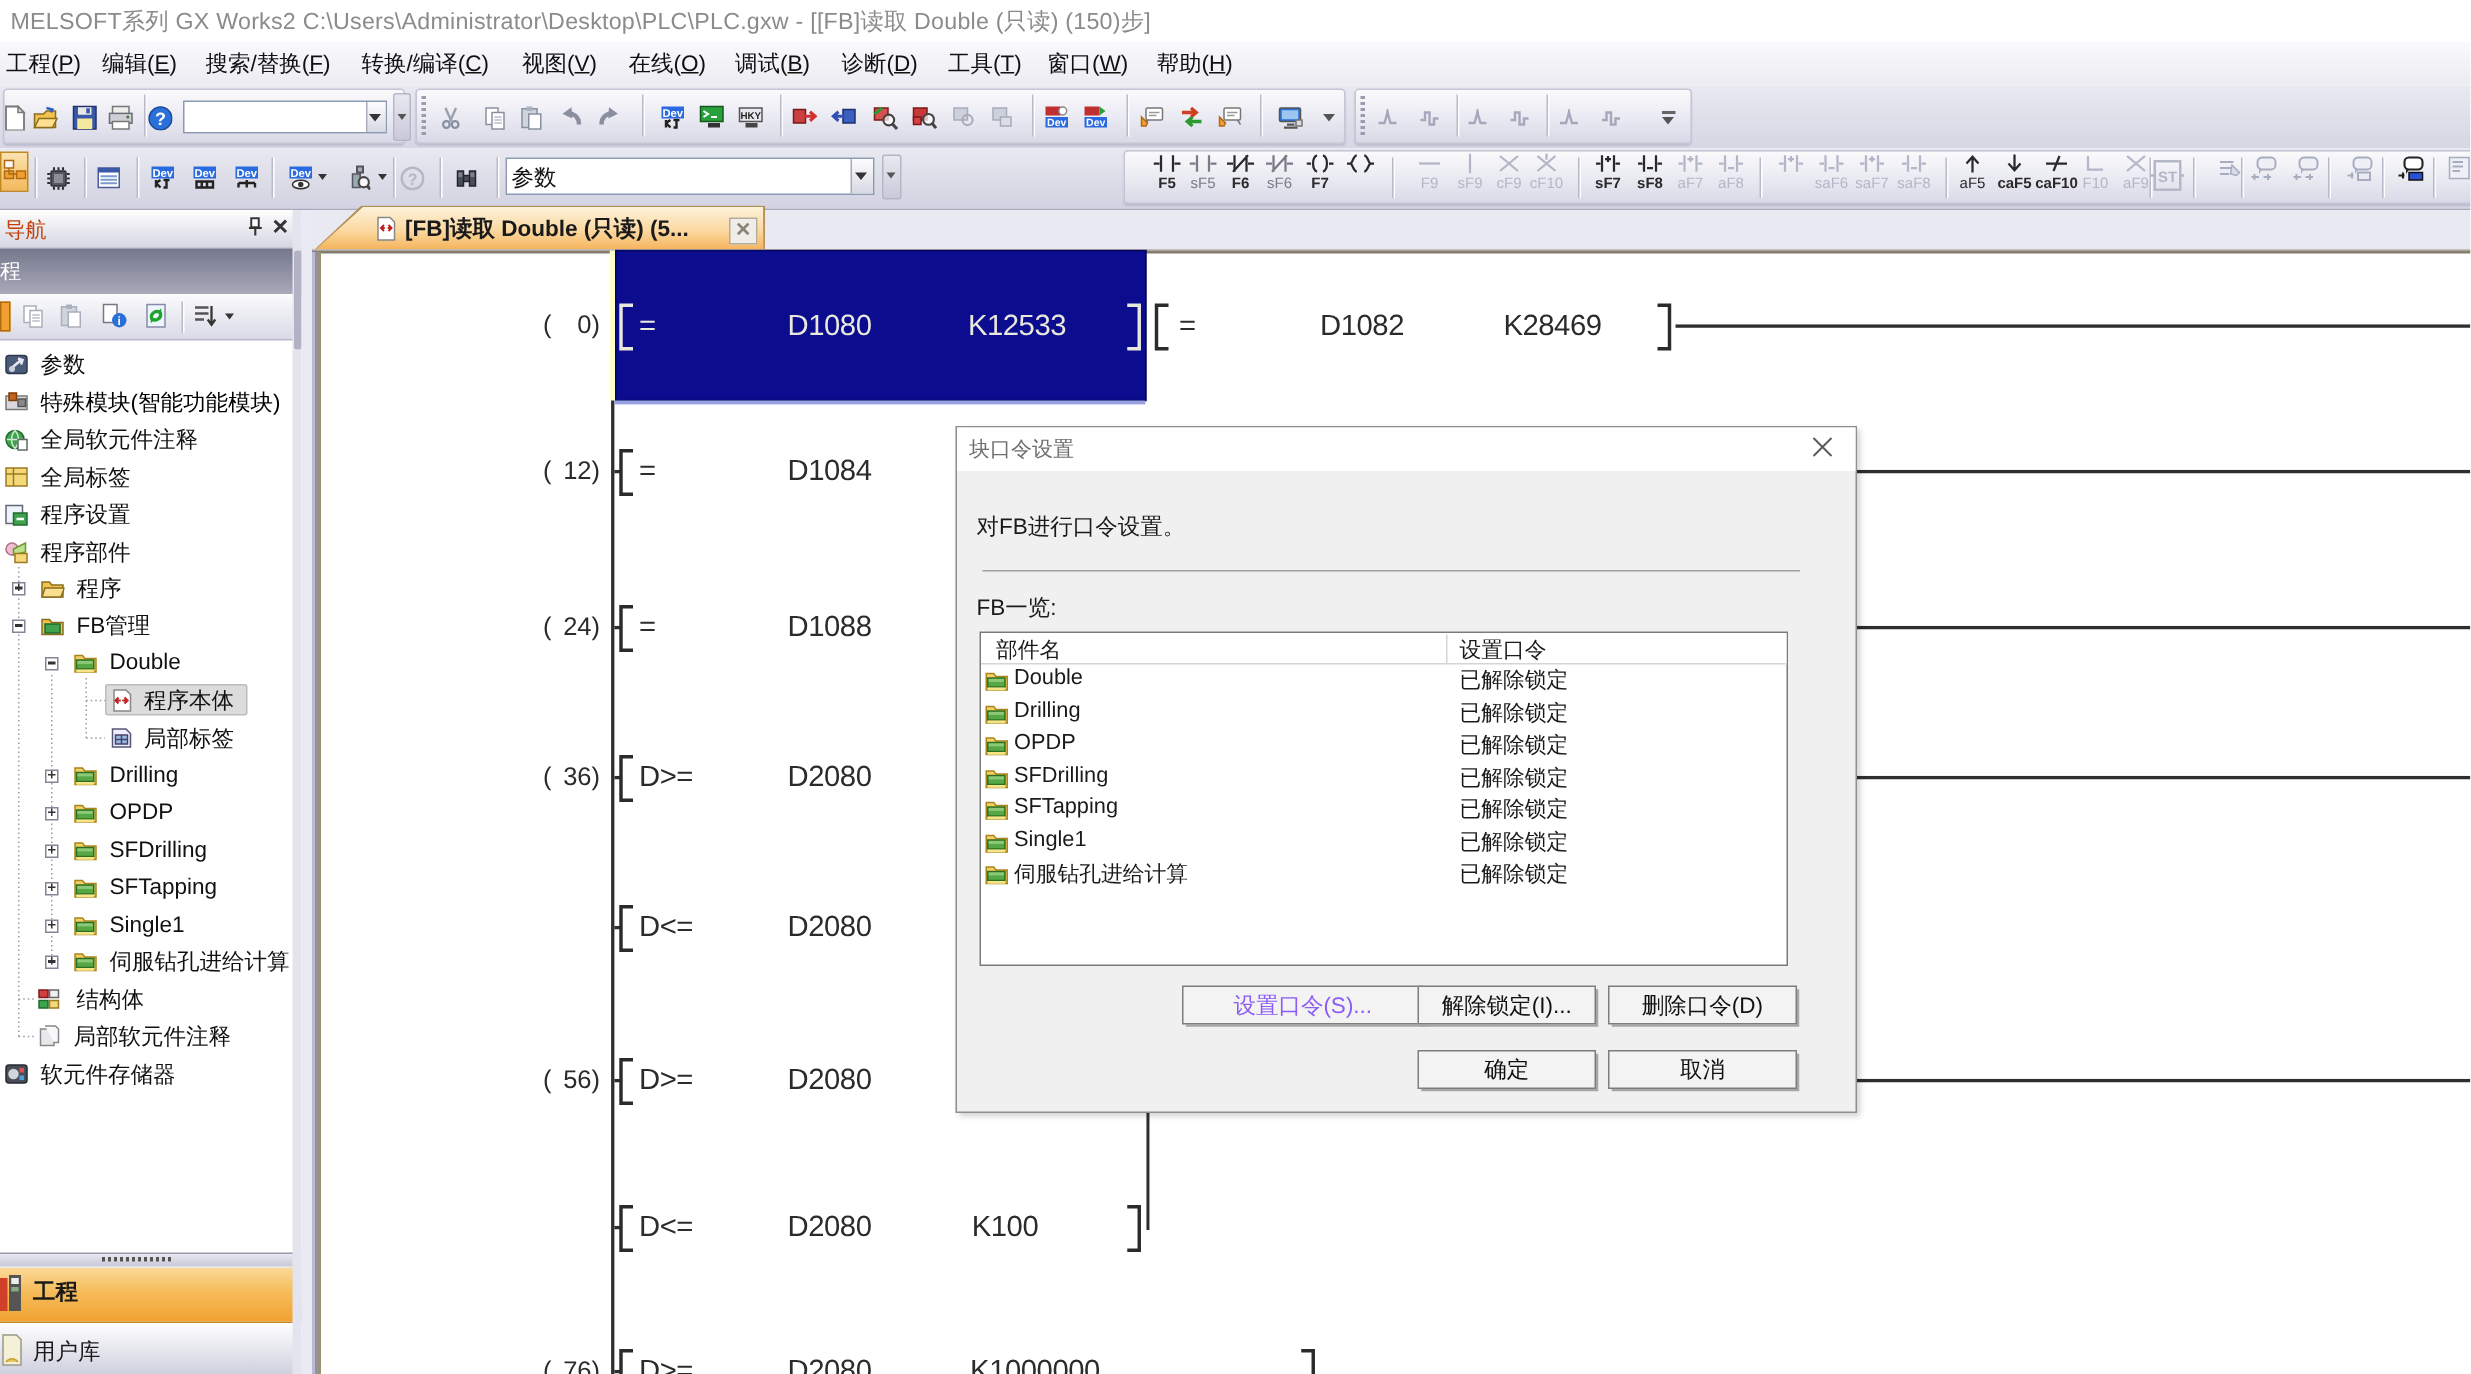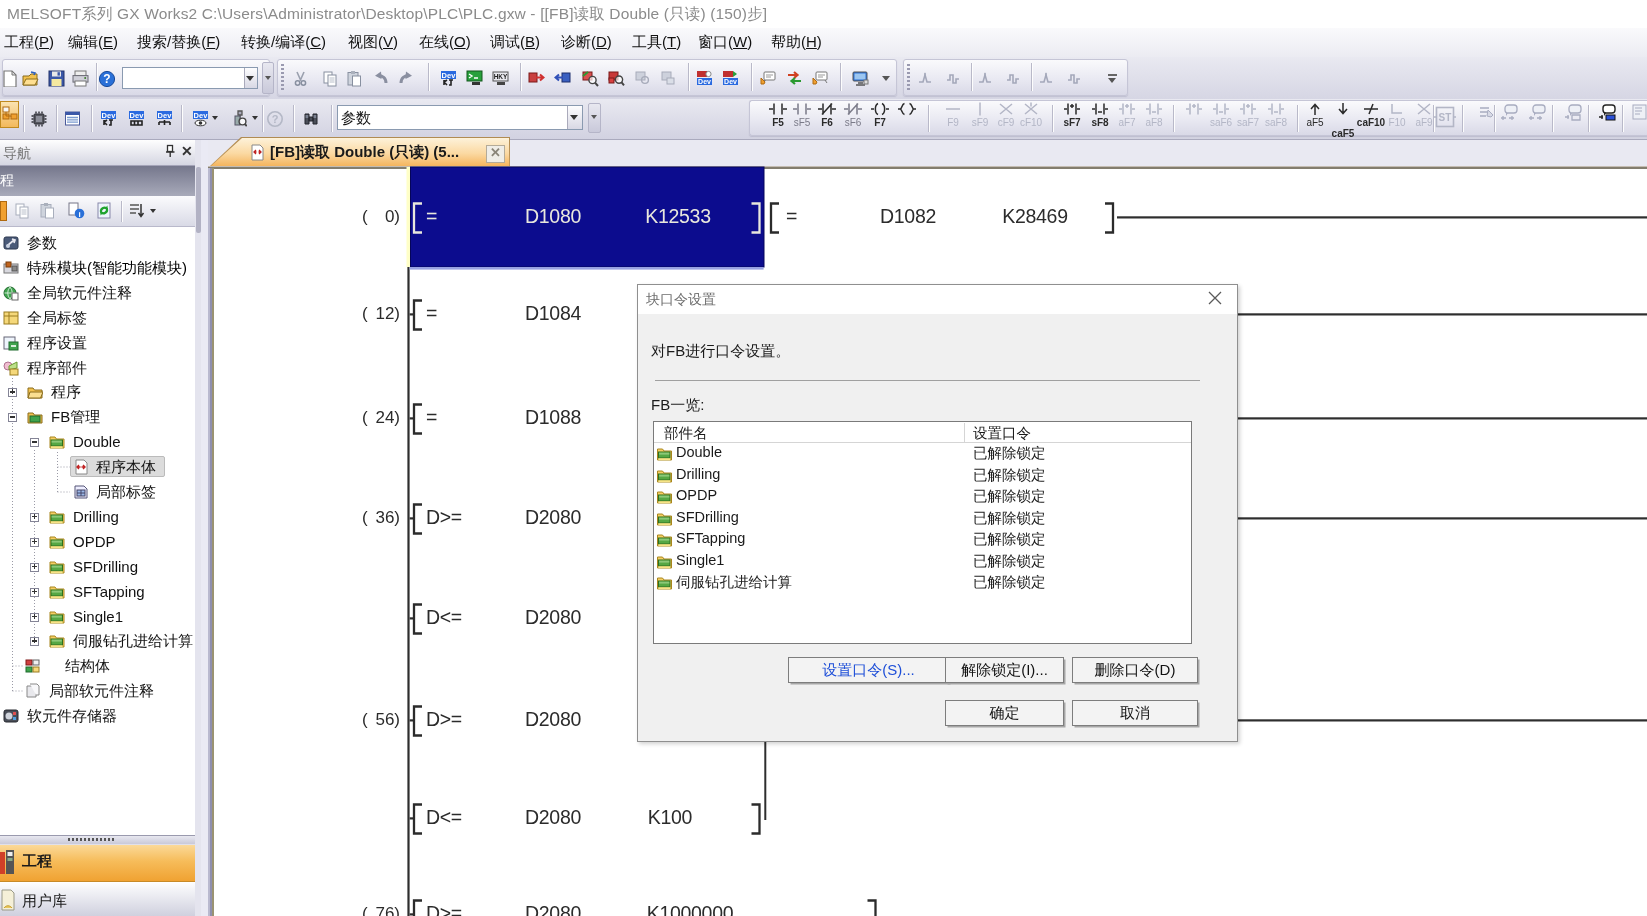--- a/index.html
+++ b/index.html
@@ -379,21 +379,21 @@
     <g stroke="#2a2a2a" stroke-width="1.5" fill="none">
       <path d="M9 13V3M5 7l4-4.5L13 7"></path>
     </g>
   </svg>
 <div class="abs" style="left:1315px;top:117px;transform:translateX(-50%);font-size:10px;font-weight:normal;color:#2a2a2a;white-space:nowrap;">aF5</div>
 <svg class="abs" style="left:1334px;top:102px;" width="18" height="14" viewBox="0 0 18 14">
     <g stroke="#2a2a2a" stroke-width="1.5" fill="none">
       <path d="M9 1v10M5 7l4 4.5L13 7"></path>
     </g>
   </svg>
-<div class="abs" style="left:1343px;top:128px;transform:translateX(-50%);font-size:10px;font-weight:bold;color:#2a2a2a;white-space:nowrap;">caF5</div>
+<div class="abs" style="left:1343px;top:117px;transform:translateX(-50%);font-size:10px;font-weight:bold;color:#2a2a2a;white-space:nowrap;">caF5</div>
 <svg class="abs" style="left:1362px;top:102px;" width="18" height="14" viewBox="0 0 18 14">
     <g stroke="#2a2a2a" stroke-width="1.5" fill="none">
       <path d="M2 7h14M11 2L7 12"></path>
     </g>
   </svg>
 <div class="abs" style="left:1371px;top:117px;transform:translateX(-50%);font-size:10px;font-weight:bold;color:#2a2a2a;white-space:nowrap;">caF10</div>
 <svg class="abs" style="left:1388px;top:102px;" width="18" height="14" viewBox="0 0 18 14">
     <g stroke="#b3b6c6" stroke-width="1.5" fill="none">
       <path d="M4 2v9h10"></path>
     </g>
@@ -440,21 +440,21 @@
     <path d="M1 13h4M4 11v4" stroke="#222" stroke-width="1.4"></path>
     <rect x="8" y="11" width="9" height="5" fill="#2a50d8" stroke="#111"></rect>
   </svg>
 <div class="abs sep1" style="left:1622px;top:105px;height:27px;"></div>
 <svg class="abs" style="left:1632px;top:104px;" width="16" height="17" viewBox="0 0 16 17">
     <rect x="1" y="1" width="13" height="14" fill="#eef0f6" stroke="#a8acc0"></rect>
     <path d="M3 4h7M3 7h7M3 10h5" stroke="#a8acc0" stroke-width="1.2"></path>
   </svg>
 <div class="abs" style="left:0;top:140px;width:201px;height:776px;background:#fff;"></div>
 <div class="abs" style="left:0;top:140px;width:201px;height:26px;background:linear-gradient(#fefefe,#d5d6e2);border-bottom:1px solid #a4a4b8;"></div>
-<div class="abs" style="left:3px;top:145px;font-size:14px;color:#737373;">导航</div>
+<div class="abs" style="left:3px;top:145px;font-size:14px;color:#c2410c;">导航</div>
 <svg class="abs" style="left:164px;top:144px;" width="12" height="15" viewBox="0 0 12 15">
     <rect x="3.5" y="1.5" width="5" height="6" fill="#fff" stroke="#333" stroke-width="1.3"></rect>
     <path d="M2 8h8.5M6.2 8v5" stroke="#333" stroke-width="1.4"></path>
   </svg>
 <div class="abs" style="left:181px;top:143px;font-size:14px;font-weight:bold;color:#333;">✕</div>
 <div class="abs" style="left:0;top:166px;width:201px;height:30px;background:linear-gradient(#75778c,#a8aaba);"></div>
 <div class="abs" style="left:0;top:172px;font-size:14px;color:#fff;">程</div>
 <div class="abs" style="left:0;top:196px;width:201px;height:31px;background:linear-gradient(#fbfbfd,#d9dae6);border-bottom:1px solid #b9b9cb;"></div>
 <div class="abs" style="left:0;top:201px;width:7px;height:20px;background:#f0a030;border:1px solid #b06a10;"></div>
 <svg class="abs" style="left:14px;top:202px;" width="18" height="18" viewBox="0 0 18 18">
@@ -624,21 +624,21 @@
     <rect x="2.6" y="6.6" width="10.2" height="2" fill="#8cc878"></rect>
     <path d="M2 13.2h11.5" stroke="#f6e488" stroke-width="1.8"></path>
   </svg>
 <div class="abs" style="left:73px;top:632.4px;font-size:15px;color:#111;white-space:nowrap;">伺服钻孔进给计算</div>
 <svg class="abs" style="left:25px;top:658.3px;" width="16" height="16" viewBox="0 0 16 16">
     <rect x="1" y="2" width="6" height="5" fill="#d04040" stroke="#801818"></rect>
     <rect x="8" y="2" width="6" height="5" fill="#f0f0f0" stroke="#666"></rect>
     <rect x="1" y="9" width="6" height="5" fill="#3fa34d" stroke="#1f6b2c"></rect>
     <rect x="8" y="9" width="6" height="5" fill="#f5d87a" stroke="#9a7c20"></rect>
   </svg>
-<div class="abs" style="left:65px;top:657.3px;font-size:15px;color:#111;white-space:nowrap;">结构体</div>
+<div class="abs" style="left:51px;top:657.3px;font-size:15px;color:#111;white-space:nowrap;">结构体</div>
 <svg class="abs" style="left:25px;top:683.2px;" width="16" height="16" viewBox="0 0 16 16">
     <path d="M2 3h7l2 2v9H2z" fill="#e8e8ec" stroke="#888"></path>
     <path d="M5 1h7l2 2v9h-3" fill="#f8f8fa" stroke="#888"></path>
   </svg>
 <div class="abs" style="left:49px;top:682.2px;font-size:15px;color:#111;white-space:nowrap;">局部软元件注释</div>
 <svg class="abs" style="left:3px;top:708.0999999999999px;" width="16" height="16" viewBox="0 0 16 16">
     <rect x="1" y="2" width="14" height="12" rx="2" fill="#4a4e58" stroke="#26282e"></rect>
     <circle cx="6" cy="8" r="3.5" fill="#d0d4dc"></circle>
     <rect x="10" y="4" width="3" height="3" fill="#e05050"></rect>
     <rect x="10" y="9" width="3" height="3" fill="#50a0e0"></rect>
@@ -821,16 +821,16 @@
 <div class="abs" style="left:676px;top:551.5px;font-size:14.5px;color:#1a1a1a;z-index:51;">Single1</div>
 <div class="abs" style="left:973px;top:551.5px;font-size:14.5px;color:#1a1a1a;z-index:51;">已解除锁定</div>
 <svg class="abs" style="left:656px;top:575.0px;z-index:51;" width="17" height="15" viewBox="0 0 16 15">
     <path d="M1 3h5l1.5 2H15v9H1z" fill="#f6ce62" stroke="#a8861e"></path>
     <rect x="2" y="6" width="11.5" height="6" fill="#56a844" stroke="#2f6f1f"></rect>
     <rect x="2.6" y="6.6" width="10.2" height="2" fill="#8cc878"></rect>
     <path d="M2 13.2h11.5" stroke="#f6e488" stroke-width="1.8"></path>
   </svg>
 <div class="abs" style="left:676px;top:573.0px;font-size:14.5px;color:#1a1a1a;z-index:51;">伺服钻孔进给计算</div>
 <div class="abs" style="left:973px;top:573.0px;font-size:14.5px;color:#1a1a1a;z-index:51;">已解除锁定</div>
-<div class="abs" style="left:788px;top:657px;width:161px;height:26px;background:#f3f3f3;border:1px solid #7d7d7d;box-shadow:2px 2px 0 -0.5px #a6a6a6;z-index:51;display:flex;align-items:center;justify-content:center;font-size:15px;color:#1d4ed8;">设置口令(S)...</div>
+<div class="abs" style="left:788px;top:657px;width:161px;height:26px;background:#f3f3f3;border:1px solid #7d7d7d;box-shadow:2px 2px 0 -0.5px #a6a6a6;z-index:51;display:flex;align-items:center;justify-content:center;font-size:15px;color:#8b5cf6;">设置口令(S)...</div>
 <div class="abs" style="left:945px;top:657px;width:119px;height:26px;background:#f3f3f3;border:1px solid #7d7d7d;box-shadow:2px 2px 0 -0.5px #a6a6a6;z-index:51;display:flex;align-items:center;justify-content:center;font-size:15px;color:#111;">解除锁定(I)...</div>
 <div class="abs" style="left:1072px;top:657px;width:126px;height:26px;background:#f3f3f3;border:1px solid #7d7d7d;box-shadow:2px 2px 0 -0.5px #a6a6a6;z-index:51;display:flex;align-items:center;justify-content:center;font-size:15px;color:#111;">删除口令(D)</div>
 <div class="abs" style="left:945px;top:700px;width:119px;height:26px;background:#f3f3f3;border:1px solid #7d7d7d;box-shadow:2px 2px 0 -0.5px #a6a6a6;z-index:51;display:flex;align-items:center;justify-content:center;font-size:15px;color:#111;">确定</div>
 <div class="abs" style="left:1072px;top:700px;width:126px;height:26px;background:#f3f3f3;border:1px solid #7d7d7d;box-shadow:2px 2px 0 -0.5px #a6a6a6;z-index:51;display:flex;align-items:center;justify-content:center;font-size:15px;color:#111;">取消</div>
 </body></html>

